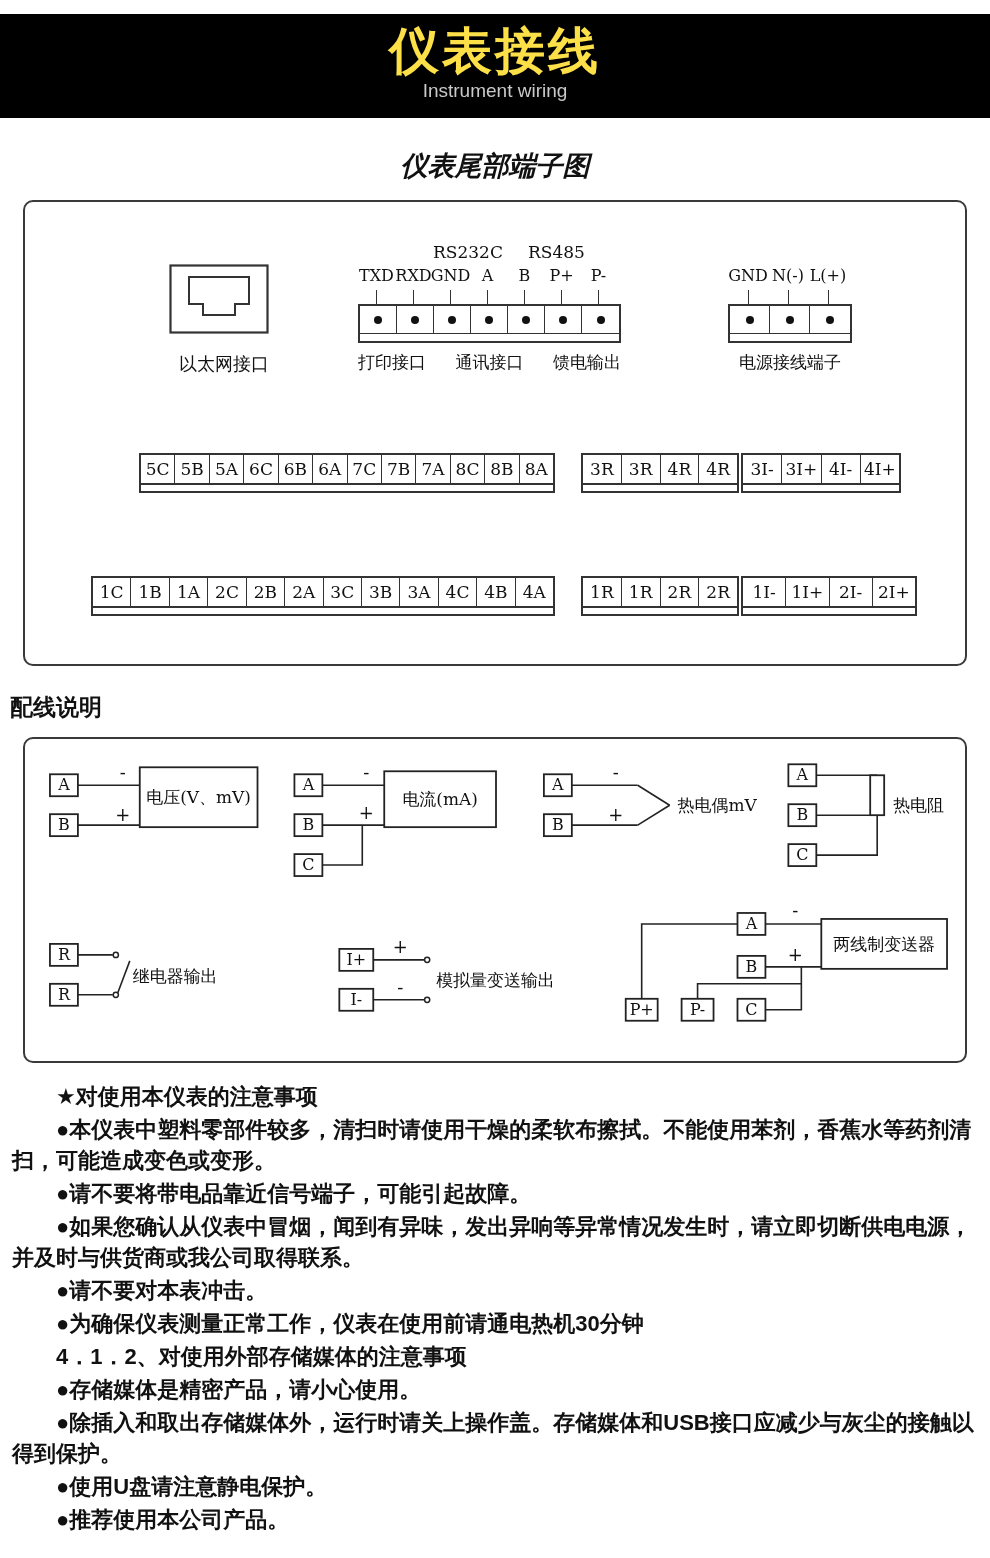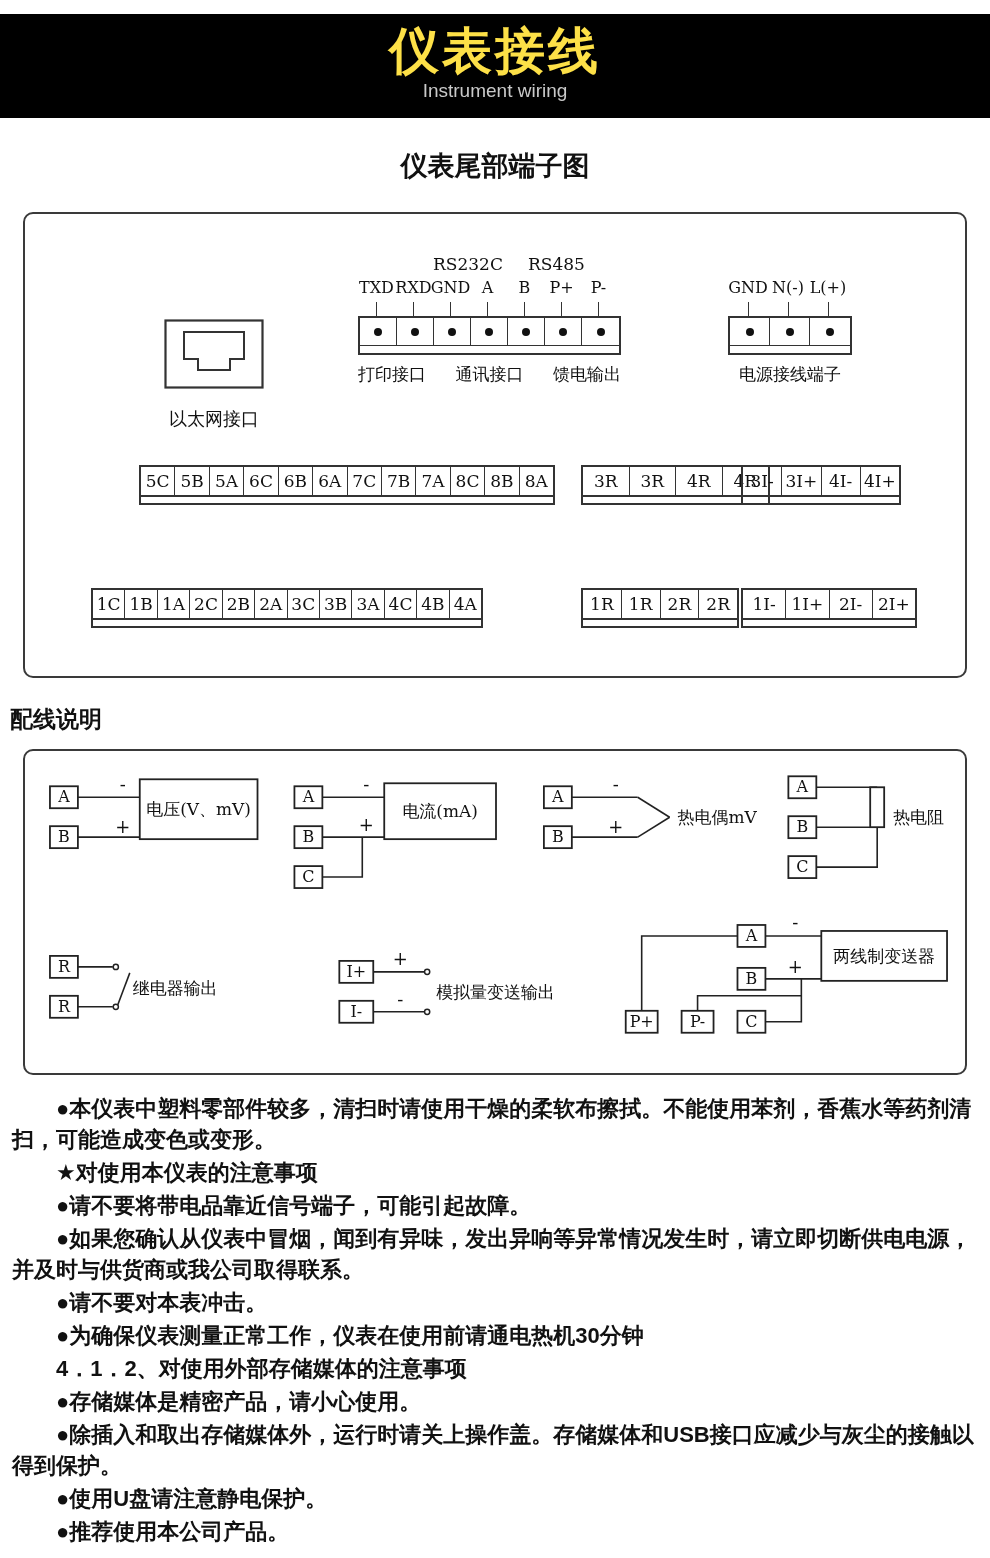--- a/index.html
+++ b/index.html
@@ -34,21 +34,22 @@
     color: #c9c9c9;
     font-size: 19px;
     margin-top: 0px;
   }
 
   
   .diagram-heading {
     text-align: center;
     font-size: 27px;
     font-weight: 700;
-    margin: 30px auto 28px auto;
+    margin: 30px auto 16px auto;
+    font-style: italic;
   }
   .wiring-heading {
     font-size: 23px;
     font-weight: 700;
     margin: 26px 0 14px 10px;
   }
 
   
   .panel {
     width: 944px;
@@ -57,22 +58,21 @@
     border-radius: 10px;
     position: relative;
     background: #fff;
   }
   .panel-terminal { height: 466px; }
   .panel-wiring  { height: 326px; padding: 2px 0 0 2px; }
 
   
   .ethernet {
     position: absolute; left: 134px; top: 62px; width: 110px;
-    text-align: center;
-    margin-top: 43px;
+    text-align: right;
   }
   .eth-label { margin-top: 14px; font-size: 18px; font-family: "DejaVu Serif","Liberation Serif",serif; white-space: nowrap; }
 
   
   .pinblock { position: absolute; top: 40px; }
   .pinblock.comm  { left: 333px; width: 263px; }
   .pinblock.power { left: 703px; width: 124px; }
   .bus-labels { position: relative; height: 24px; font-family:"DejaVu Serif","Liberation Serif",serif; font-size: 17px; }
   .bus-labels span { position: absolute; top: 0; white-space: nowrap; margin-left: 45px; }
   .spacer { height: 24px; }
@@ -257,40 +257,40 @@
           <div class="tcell">6A</div>
           <div class="tcell">7C</div>
           <div class="tcell">7B</div>
           <div class="tcell">7A</div>
           <div class="tcell">8C</div>
           <div class="tcell">8B</div>
           <div class="tcell">8A</div>
         </div>
       <div class="tbase"></div>
     </div>
-    <div class="tgroup" style="left:556px; top:251px; width:189px;">
+    <div class="tgroup" style="left:556px; top:251px; width:158px;">
       <div class="tcells">
           <div class="tcell">3R</div>
           <div class="tcell">3R</div>
           <div class="tcell">4R</div>
           <div class="tcell">4R</div>
         </div>
       <div class="tbase"></div>
     </div>
     <div class="tgroup" style="left:716px; top:251px; width:160px;">
       <div class="tcells">
           <div class="tcell">3I-</div>
           <div class="tcell">3I+</div>
           <div class="tcell">4I-</div>
           <div class="tcell">4I+</div>
         </div>
       <div class="tbase"></div>
     </div>
 
-    <div class="tgroup" style="left:66px; top:374px; width:392px;">
+    <div class="tgroup" style="left:66px; top:374px; width:464px;">
       <div class="tcells">
           <div class="tcell">1C</div>
           <div class="tcell">1B</div>
           <div class="tcell">1A</div>
           <div class="tcell">2C</div>
           <div class="tcell">2B</div>
           <div class="tcell">2A</div>
           <div class="tcell">3C</div>
           <div class="tcell">3B</div>
           <div class="tcell">3A</div>
@@ -429,22 +429,22 @@
         <text class="sign" x="770" y="176">-</text>
         <text class="sign" x="770" y="220">+</text>
         <rect class="box" x="796" y="178" width="126" height="50"></rect>
         <text class="clabel mid" x="859" y="209">两线制变送器</text>
       </g>
 
     </svg>
   </section>
 
   <section class="notes">
+      <p class="note-line">★对使用本仪表的注意事项</p>
       <p class="note-line">●本仪表中塑料零部件较多，清扫时请使用干燥的柔软布擦拭。不能使用苯剂，香蕉水等药剂清扫，可能造成变色或变形。</p>
-      <p class="note-line">★对使用本仪表的注意事项</p>
       <p class="note-line">●请不要将带电品靠近信号端子，可能引起故障。</p>
       <p class="note-line">●如果您确认从仪表中冒烟，闻到有异味，发出异响等异常情况发生时，请立即切断供电电源，并及时与供货商或我公司取得联系。</p>
       <p class="note-line">●请不要对本表冲击。</p>
       <p class="note-line">●为确保仪表测量正常工作，仪表在使用前请通电热机30分钟</p>
       <p class="note-line">4．1．2、对使用外部存储媒体的注意事项</p>
       <p class="note-line">●存储媒体是精密产品，请小心使用。</p>
       <p class="note-line">●除插入和取出存储媒体外，运行时请关上操作盖。存储媒体和USB接口应减少与灰尘的接触以得到保护。</p>
       <p class="note-line">●使用U盘请注意静电保护。</p>
       <p class="note-line">●推荐使用本公司产品。</p>
     </section>

